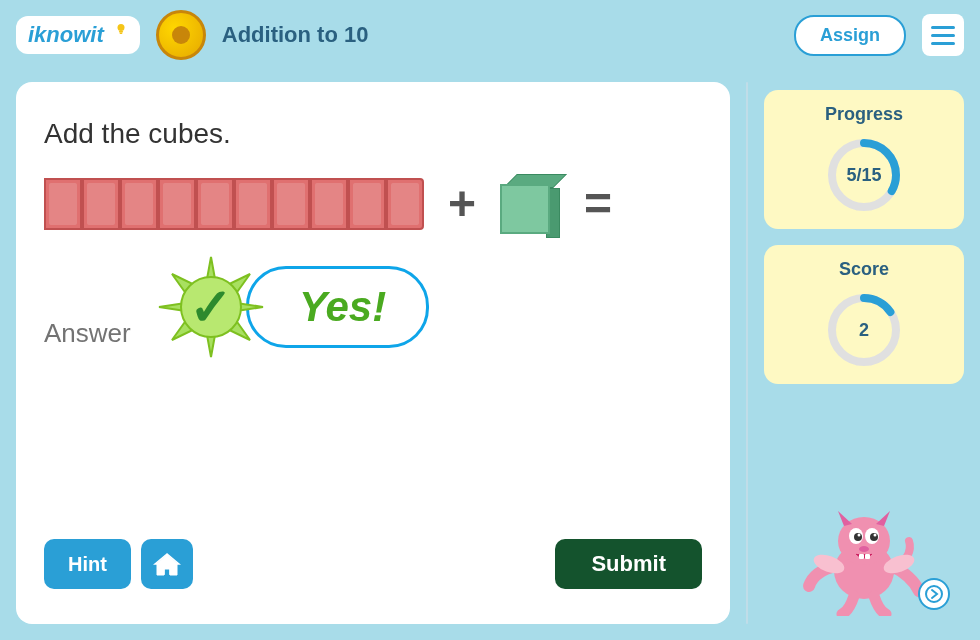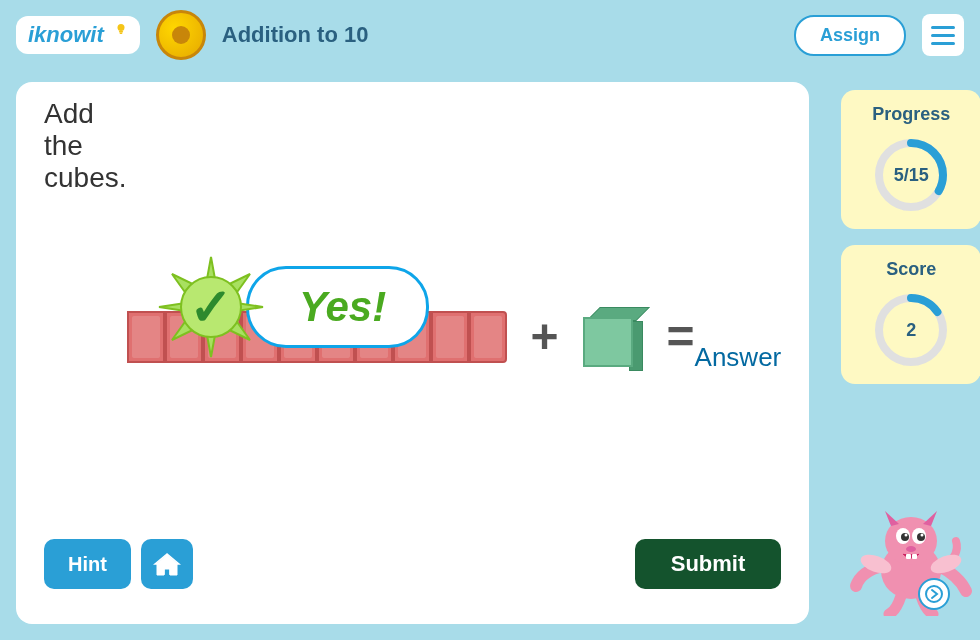--- a/index.html
+++ b/index.html
@@ -101,23 +101,23 @@
       display: flex;
       padding: 12px 16px 16px;
       gap: 12px;
     }
 
     
     .left-panel {
       flex: 1;
       background: white;
       border-radius: 16px;
-      padding: 16px 28px;
-      display: flex;
-      flex-direction: row;
+      padding: 36px 28px;
+      display: flex;
+      flex-direction: column;
       position: relative;
     }
 
     .question-text {
       font-size: 28px;
       color: #333;
       margin-bottom: 24px;
       font-weight: normal;
     }
 
@@ -206,21 +206,22 @@
 
     
     .answer-row {
       display: flex;
       align-items: center;
       gap: 16px;
       margin-top: 8px;
     }
     .answer-label {
       font-size: 26px;
-      color: #0369a1;
+      color: #737373;
+      margin-top: 44px;
     }
 
     
     .yes-overlay {
       position: absolute;
       left: 140px;
       top: 170px;
       display: flex;
       align-items: center;
       gap: 0;

